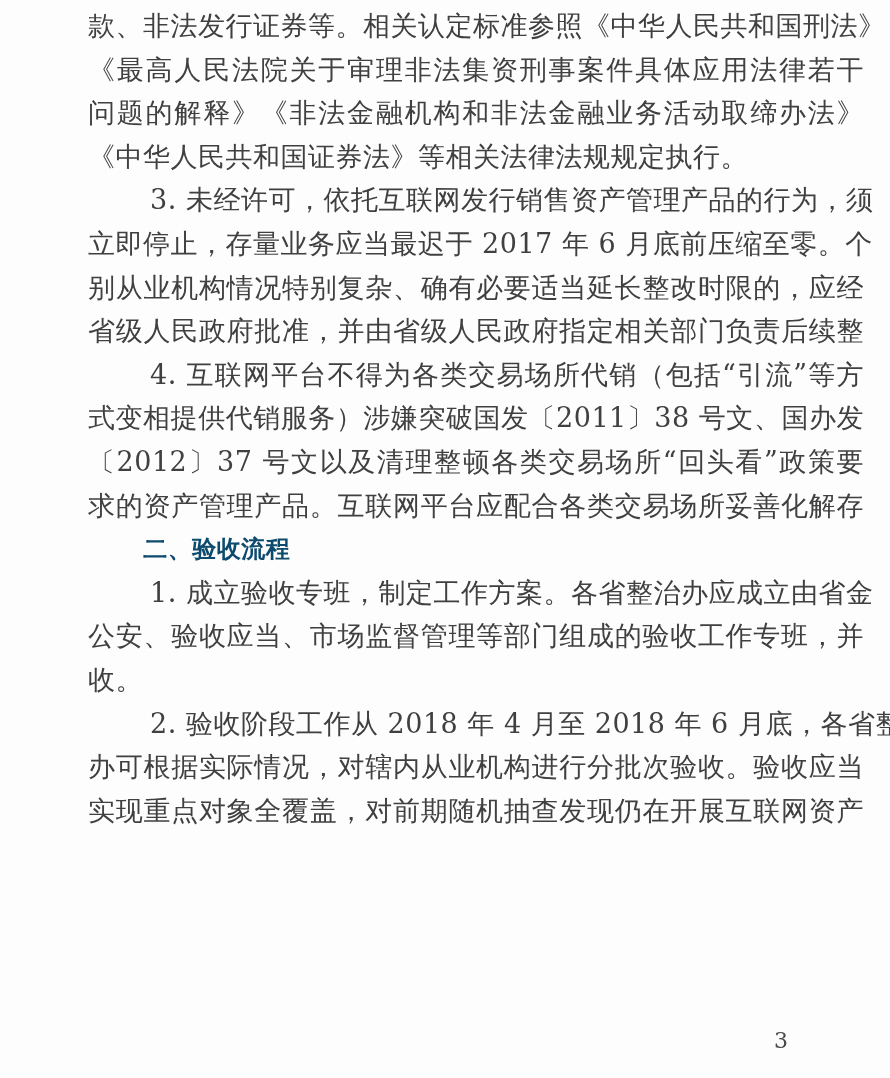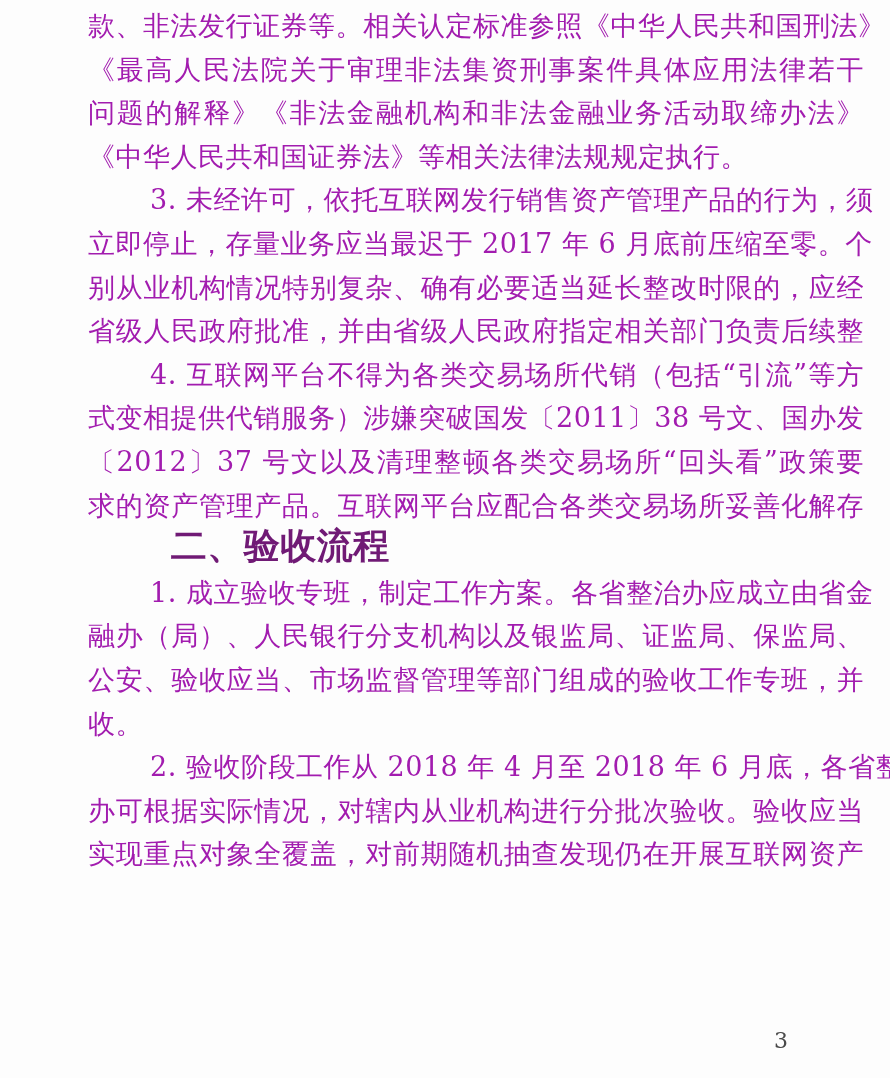--- a/index.html
+++ b/index.html
@@ -20,37 +20,37 @@
     position: absolute;
     top: 4px;
     left: 88px;
     right: 26px;
   }
   .line {
     font-size: 27px;
     line-height: 43.6px;
     height: 43.6px;
     white-space: nowrap;
-    color: #a21caf;
+    color: #404040;
     text-align: justify;
     text-align-last: justify;
     letter-spacing: 0.5px;
   }
   .line.no-justify {
     text-align: right;
     text-align-last: left;
   }
   .line.indent {
     text-indent: 2.3em;
   }
   .line.heading {
-    font-family: Liberation Mono, monospace;
+    font-family: Liberation Sans, sans-serif;
     font-weight: bold;
-    font-size: 36px;
-    color: #701a75;
+    font-size: 24px;
+    color: #0c4a6e;
   }
   .page-number {
     position: absolute;
     top: 1028px;
     right: 102px;
     font-size: 22px;
     line-height: 26px;
     color: #4a4a4a;
     font-family: "DejaVu Serif", "Liberation Serif", serif;
   }
@@ -67,21 +67,20 @@
       <div class="line indent">3. 未经许可，依托互联网发行销售资产管理产品的行为，须</div>
       <div class="line">立即停止，存量业务应当最迟于 2017 年 6 月底前压缩至零。个</div>
       <div class="line">别从业机构情况特别复杂、确有必要适当延长整改时限的，应经</div>
       <div class="line">省级人民政府批准，并由省级人民政府指定相关部门负责后续整</div>
       <div class="line indent">4. 互联网平台不得为各类交易场所代销（包括“引流”等方</div>
       <div class="line">式变相提供代销服务）涉嫌突破国发〔2011〕38 号文、国办发</div>
       <div class="line">〔2012〕37 号文以及清理整顿各类交易场所“回头看”政策要</div>
       <div class="line">求的资产管理产品。互联网平台应配合各类交易场所妥善化解存</div>
       <div class="line no-justify indent heading">二、验收流程</div>
       <div class="line indent">1. 成立验收专班，制定工作方案。各省整治办应成立由省金</div>
-      <div class="line">融办（局）、人民银行分支机构以及银监局、证监局、保监局、</div>
       <div class="line">公安、验收应当、市场监督管理等部门组成的验收工作专班，并</div>
       <div class="line no-justify">收。</div>
       <div class="line indent">2. 验收阶段工作从 2018 年 4 月至 2018 年 6 月底，各省整治</div>
       <div class="line">办可根据实际情况，对辖内从业机构进行分批次验收。验收应当</div>
       <div class="line">实现重点对象全覆盖，对前期随机抽查发现仍在开展互联网资产</div>
     </div>
   <div class="page-number">3</div>
 </div>
 
 </body></html>

